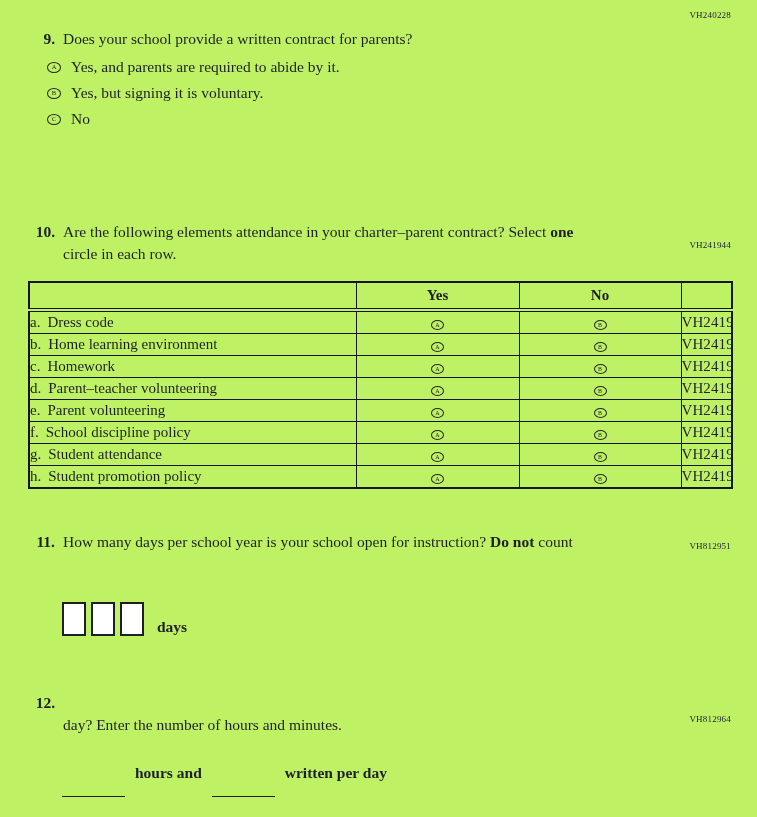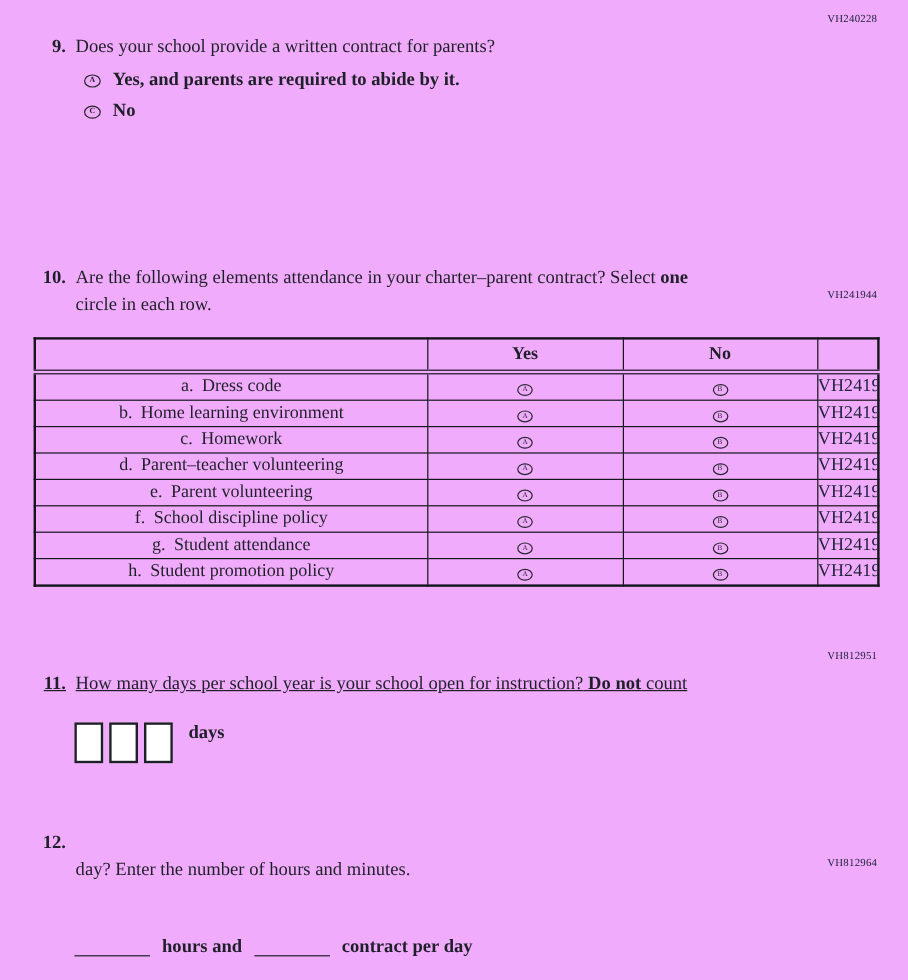--- a/index.html
+++ b/index.html
@@ -1,19 +1,19 @@
 <!DOCTYPE html>
 <html><head>
 <meta charset="utf-8">
 <style>
   html,body { margin:0; padding:0; background:#ffffff; }
   .page {
     position:relative;
     width:757px; height:817px;
-    background:#f0abfc;
+    background:#bef264;
     color:#1f1f29;
     font-family:"Liberation Serif", "DejaVu Serif", serif;
     font-size:15.5px;
     overflow:hidden;
   }
   .qid {
     position:absolute;
     right:26px;
     font-size:9px;
     color:#23233c;
@@ -30,21 +30,21 @@
     width:25px;
     text-align:right;
     margin-right:8px;
     flex-shrink:0;
     line-height:22px;
   }
   .qtext { line-height:22px; }
   .qtext .bold { font-weight:bold; }
 
   
-  .options { position:absolute; left:70px;font-weight:bold; }
+  .options { position:absolute; left:47px; }
   .option { height:26px; display:flex; align-items:center; }
   .bubble {
     display:inline-flex;
     align-items:center;
     justify-content:center;
     width:14px; height:11px;
     border:1px solid #26262e;
     border-radius:50%;
     font-size:6.5px;
     line-height:1;
@@ -67,40 +67,40 @@
     padding:0;
     overflow:hidden;
   }
   table.grid th {
     height:25px;
     font-size:15px;
     font-weight:bold;
     border-bottom:4px double #15151c;
     margin-top:19px;
   }
-  table.grid td { height:21px; font-size:15px;text-align:center; }
+  table.grid td { height:21px; font-size:15px; }
   td.c-label { padding-left:7px; }
   td.c-label .row-letter { margin-right:7px; }
   td.c-opt { text-align:center; }
   td.c-opt .bubble { width:13px; height:10px; font-size:6px; }
   td.c-id, th.c-id {
     border-left:2.5px solid #15151c;
     font-size:8px;
     font-weight:normal;
     text-align:center;
     color:#23233c;
     letter-spacing:0.1px;
   }
 
   
   .days-row {
     position:absolute;
     left:62px; top:602px;
     display:flex;
-    align-items:flex-start;
+    align-items:flex-end;
   }
   .digit-box {
     width:20px; height:30px;
     border:2.5px solid #1f1f29;
     margin-right:5px;
     box-sizing:content-box;
     background:#ffffff;
   }
   .unit-label { font-weight:bold; margin-left:8px; }
 
@@ -111,47 +111,51 @@
     display:flex;
     align-items:flex-end;
     height:18px;
   }
   .blank {
     display:inline-block;
     width:63px;
     border-bottom:1.5px solid #1f1f29;
     height:16px;
   }
-  .time-row .lbl { font-weight:bold; margin:0 10px; line-height:16px; }
+  .time-row .lbl { font-weight:bold; margin:16px 10px; line-height:16px; }
 
   
   .id-q9  { top:10px; }
   .id-q10 { top:211px;margin-top:29px; }
   .id-q11 { top:541px; }
   .id-q12 { top:714px; }
   .q9-question  { top:28px; }
   .q9-options   { top:54px; }
   .q10-question { top:221px;justify-content:center; }
-  .q11-question { top:559px;text-decoration:underline; }
+  .q11-question { top:531px; }
   .q12-question { top:692px; }
 </style>
 </head>
 <body>
 
 <div class="page">
 
   <div class="qid id-q9">VH240228</div>
   <div class="question q9-question">
     <span class="qnum">9.</span>
     <span class="qtext">Does your school provide a written contract for parents?</span>
   </div>
   <div class="options q9-options">
     <div class="option">
       <span class="bubble">A</span>
       <span class="opt-label">Yes, and parents are required to abide by it.</span>
+    </div>
+    <div class="option">
+      <span class="bubble">B</span>
+      <span class="opt-label">Yes, but signing it is voluntary.</span>
     </div>
     <div class="option">
       <span class="bubble">C</span>
       <span class="opt-label">No</span>
     </div>
   </div>
 
   <div class="qid id-q10">VH241944</div>
   <div class="question q10-question">
     <span class="qnum">10.</span>
@@ -250,16 +254,16 @@
     <span class="qnum">12.</span>
     <span class="qtext">
       <br>
       <span>day? Enter the number of hours and minutes.</span>
     </span>
   </div>
   <div class="time-row">
     <span class="blank"></span>
     <span class="lbl">hours and</span>
     <span class="blank"></span>
-    <span class="lbl">contract per day</span>
+    <span class="lbl">written per day</span>
   </div>
 
 </div>
 
 </body></html>

